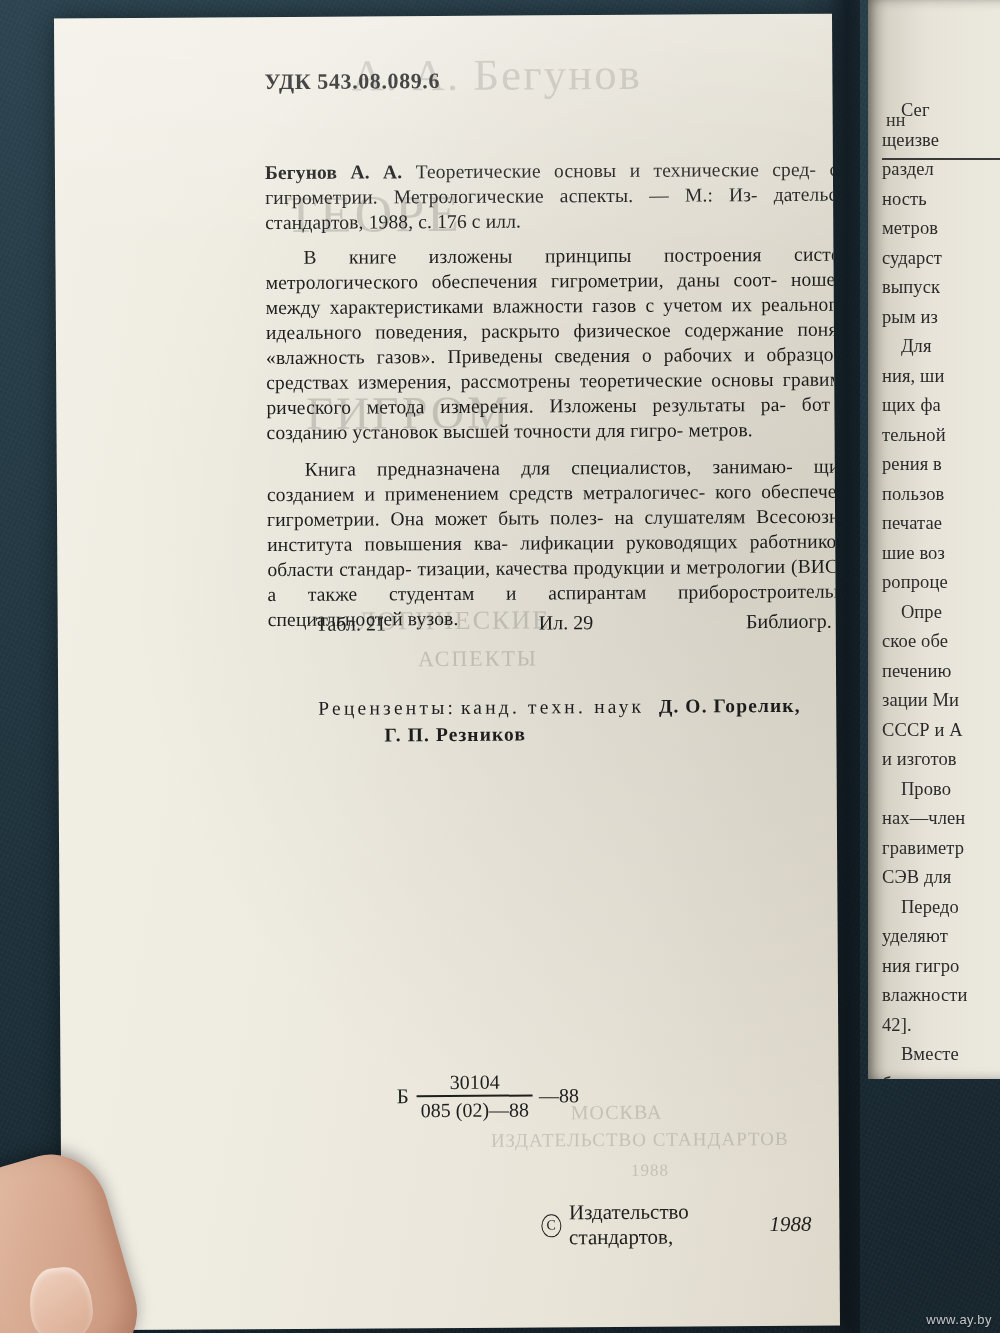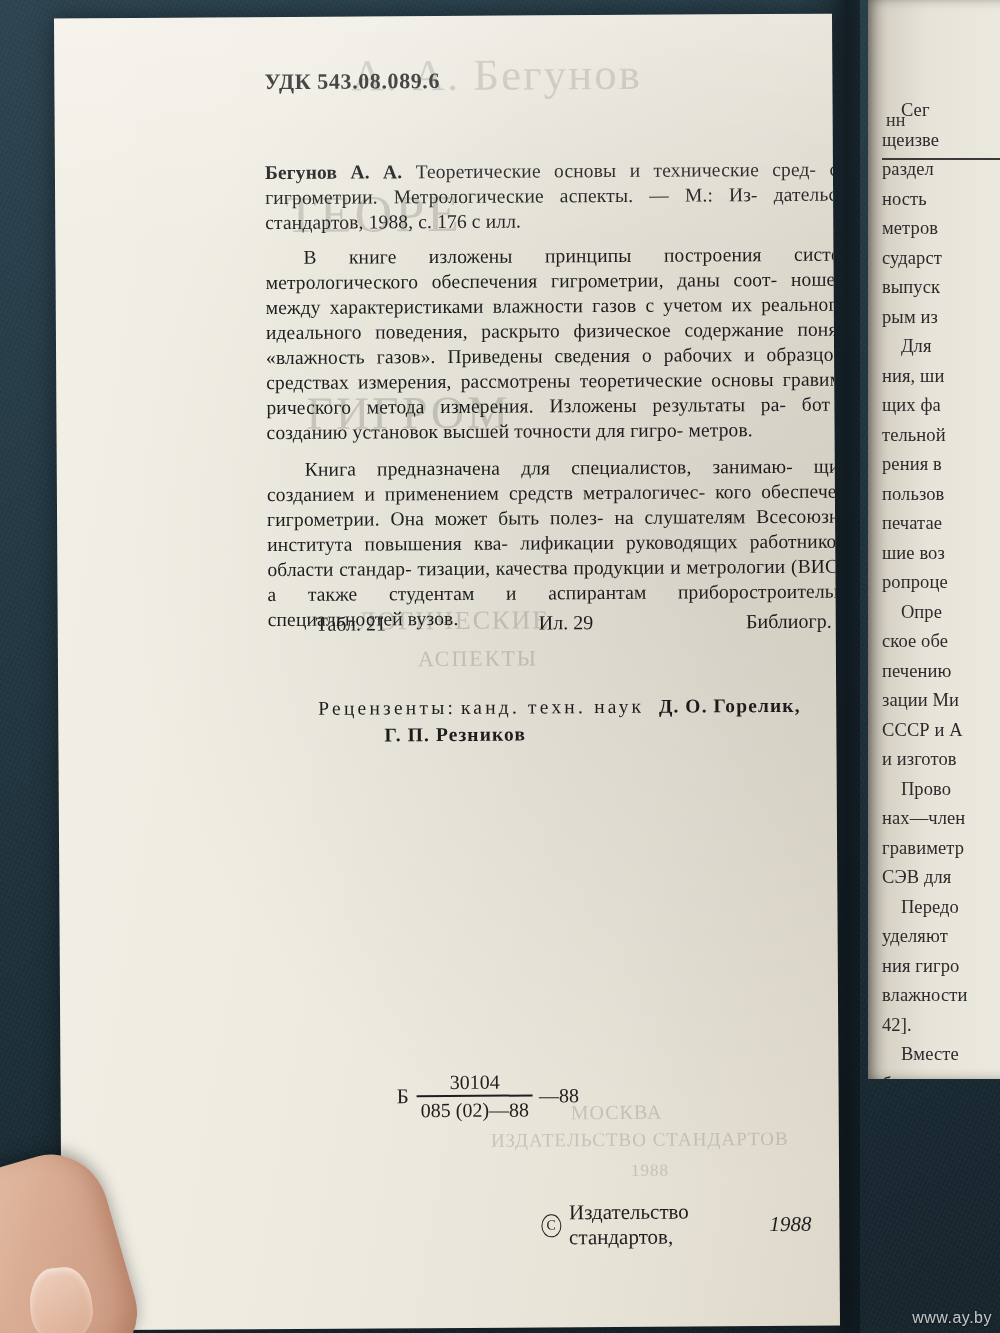--- a/index.html
+++ b/index.html
@@ -240,21 +240,21 @@
     transform: rotate(10deg);
     box-shadow: inset 0 3px 6px rgba(255,255,255,0.5);
   }
 
   
   .watermark {
     position: absolute;
     right: 8px;
     bottom: 6px;
     font-family: "Liberation Sans", sans-serif;
-    font-size: 16px;
+    font-size: 13px;
     color: rgba(255,255,255,0.75);
     letter-spacing: 0.5px;
     text-shadow: 0 1px 2px rgba(0,0,0,0.6);
   }
 </style>
 </head>
 <body>
 
 <div id="page">
 

